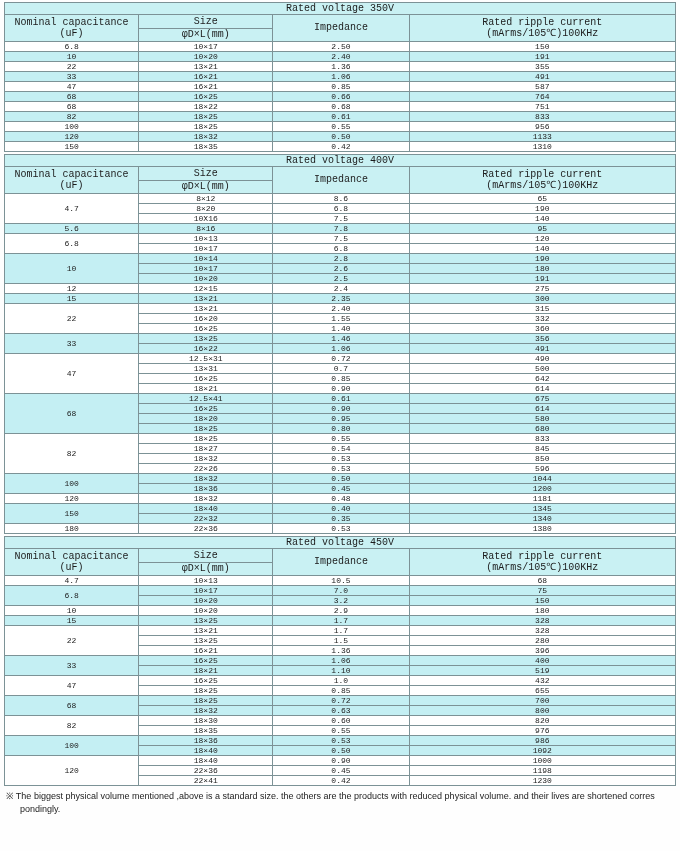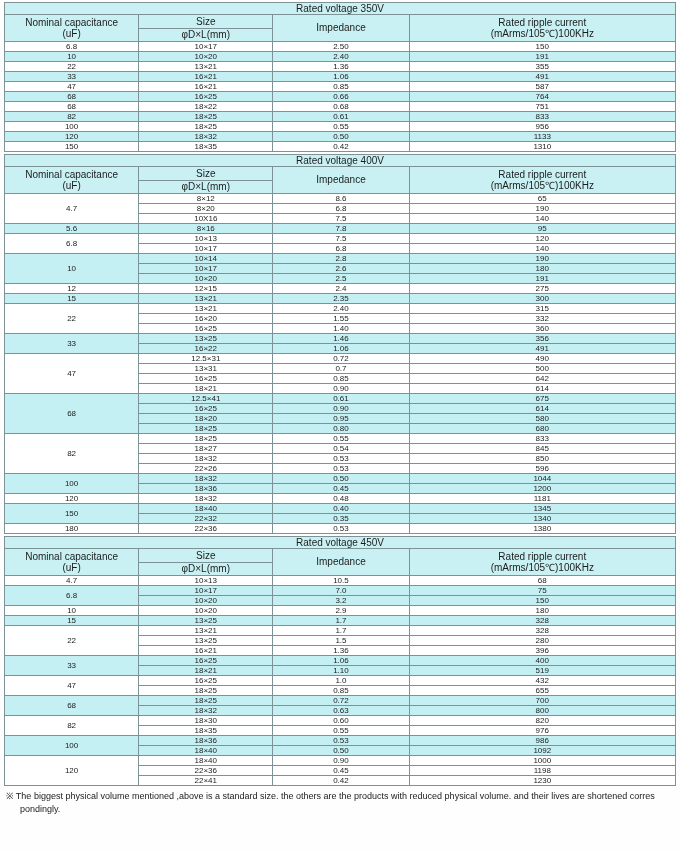--- a/index.html
+++ b/index.html
@@ -15,21 +15,21 @@
   body{
     width:680px;height:851px;overflow:hidden;background:#fefefe;
     font-family:"Liberation Sans", sans-serif;color:var(--ink);
   }
   .page{padding:2px 4px 0 4px;}
   .titlebar{display:flex;align-items:center;gap:9px;margin:2px 0 3px 4px;height:17px;}
   .bullet{width:13px;height:13px;background:var(--accent);flex:0 0 auto;}
   .title{font-size:14.5px;font-weight:bold;letter-spacing:.2px;white-space:nowrap;}
   table.sec{
     border-collapse:collapse;table-layout:fixed;width:672px;
-    margin:0 0 2px 0;border:1px solid var(--border-dark);
+    margin:0 0 2px 0;border:1px solid var(--border-dark);font-family:Liberation Mono, monospace;
   }
   table.sec td{
     border:1px solid var(--border);
     text-align:center;vertical-align:middle;
     padding:0;overflow:hidden;white-space:nowrap;
     color:var(--ink);
   }
   tr.band td{background:var(--cyan);font-size:10px;height:12px;}
   tr.hdr td{background:var(--cyan);font-size:10px;height:14px;line-height:1.15;}
   tr.hdr.sub td{height:13px;font-size:10px;}

